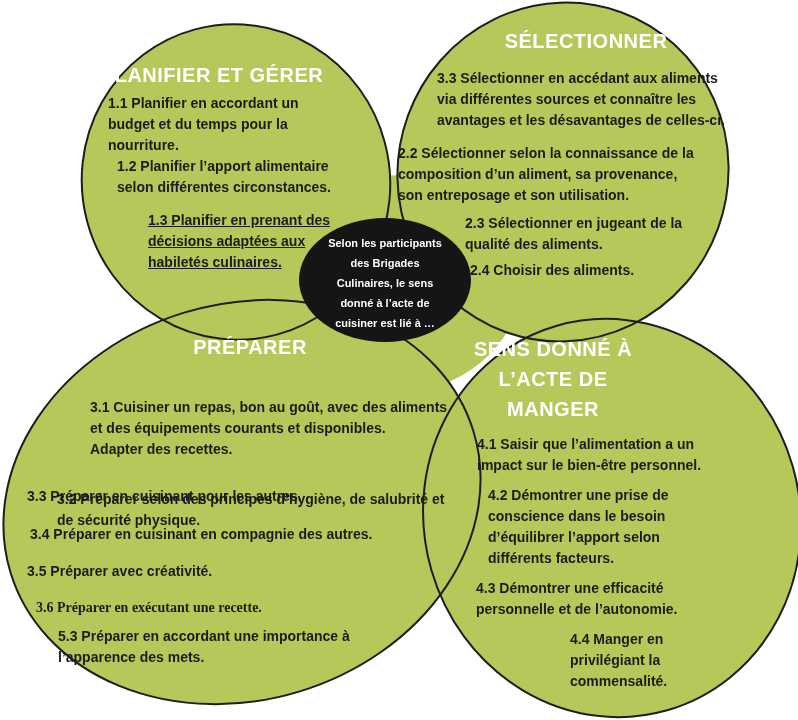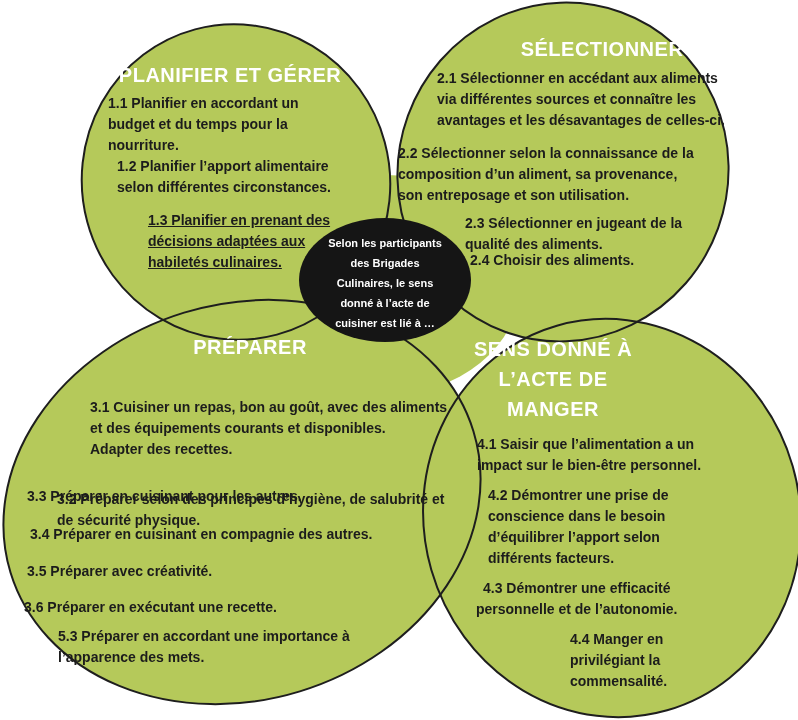--- a/index.html
+++ b/index.html
@@ -40,68 +40,68 @@
     <ellipse cx="612" cy="518" rx="188" ry="200" transform="rotate(-16 612 518)" class="fillshape" fill="#b5c95a"></ellipse>
 
     <ellipse cx="236" cy="182" rx="154" ry="158" transform="rotate(-15 236 182)" class="outline" stroke="#1e1e1e"></ellipse>
     <ellipse cx="563" cy="172" rx="165" ry="170" transform="rotate(20 563 172)" class="outline" stroke="#1e1e1e"></ellipse>
     <ellipse cx="242" cy="502" rx="242" ry="198" transform="rotate(-17 242 502)" class="outline" stroke="#1e1e1e"></ellipse>
     <ellipse cx="612" cy="518" rx="188" ry="200" transform="rotate(-16 612 518)" class="outline" stroke="#1e1e1e"></ellipse>
 
     <ellipse cx="385" cy="280" rx="86" ry="62" fill="#151515"></ellipse>
   </svg>
 
-  <div class="petal-title" style="left:230px; top:60px;">PLANIFIER ET GÉRER</div>
+  <div class="petal-title" style="left:212px; top:60px;">PLANIFIER ET GÉRER</div>
   <div class="txt" style="left:108px; top:93px;">1.1 Planifier en accordant un
 budget et du temps pour la
 nourriture.</div>
   <div class="txt" style="left:117px; top:156px;">1.2 Planifier l’apport alimentaire
 selon différentes circonstances.</div>
   <div class="txt" style="left:148px; top:210px;text-decoration:underline;">1.3 Planifier en prenant des
 décisions adaptées aux
 habiletés culinaires.</div>
 
-  <div class="petal-title" style="left:586px; top:34px;margin-left:16px;">SÉLECTIONNER</div>
-  <div class="txt" style="left:437px; top:68px;">2.1 Sélectionner en accédant aux aliments
+  <div class="petal-title" style="left:586px; top:26px;">SÉLECTIONNER</div>
+  <div class="txt" style="left:437px; top:68px;">3.3 Sélectionner en accédant aux aliments
 via différentes sources et connaître les
 avantages et les désavantages de celles-ci.</div>
   <div class="txt" style="left:398px; top:143px;">2.2 Sélectionner selon la connaissance de la
 composition d’un aliment, sa provenance,
 son entreposage et son utilisation.</div>
   <div class="txt" style="left:465px; top:213px;">2.3 Sélectionner en jugeant de la
 qualité des aliments.</div>
-  <div class="txt" style="left:470px; top:250px;text-align:right;">2.4 Choisir des aliments.</div>
+  <div class="txt" style="left:470px; top:260px;text-align:right;">2.4 Choisir des aliments.</div>
 
   <div class="center-text">Selon les participants
 des Brigades
 Culinaires, le sens
 donné à l’acte de
 cuisiner est lié à …</div>
 
   <div class="petal-title" style="left:250px; top:332px;">PRÉPARER</div>
   <div class="txt" style="left:90px; top:372px;margin-top:25px;">3.1 Cuisiner un repas, bon au goût, avec des aliments
 et des équipements courants et disponibles.
 Adapter des recettes.</div>
   <div class="txt" style="left:57px; top:444px;margin-top:45px;">3.2 Préparer selon des principes d’hygiène, de salubrité et
 de sécurité physique.</div>
   <div class="txt" style="left:27px; top:486px;">3.3 Préparer en cuisinant pour les autres.</div>
   <div class="txt" style="left:30px; top:524px;">3.4 Préparer en cuisinant en compagnie des autres.</div>
   <div class="txt" style="left:27px; top:561px;">3.5 Préparer avec créativité.</div>
-  <div class="txt" style="left:24px; top:597px;">3.6 Préparer en exécutant une recette.</div>
+  <div class="txt" style="left:36px; top:597px;font-family:Liberation Serif, serif;">3.6 Préparer en exécutant une recette.</div>
   <div class="txt" style="left:58px; top:626px;">5.3 Préparer en accordant une importance à
 l’apparence des mets.</div>
 
   <div class="petal-title" style="left:553px; top:334px;">SENS DONNÉ À
 L’ACTE DE
 MANGER</div>
   <div class="txt" style="left:477px; top:434px;">4.1 Saisir que l’alimentation a un
 impact sur le bien-être personnel.</div>
   <div class="txt" style="left:488px; top:485px;">4.2 Démontrer une prise de
 conscience dans le besoin
 d’équilibrer l’apport selon
 différents facteurs.</div>
-  <div class="txt" style="left:476px; top:578px;text-align:center;">4.3 Démontrer une efficacité
+  <div class="txt" style="left:476px; top:578px;">4.3 Démontrer une efficacité
 personnelle et de l’autonomie.</div>
   <div class="txt" style="left:570px; top:629px;">4.4 Manger en
 privilégiant la
 commensalité.</div>
 
 </div>
 
 </body></html>

